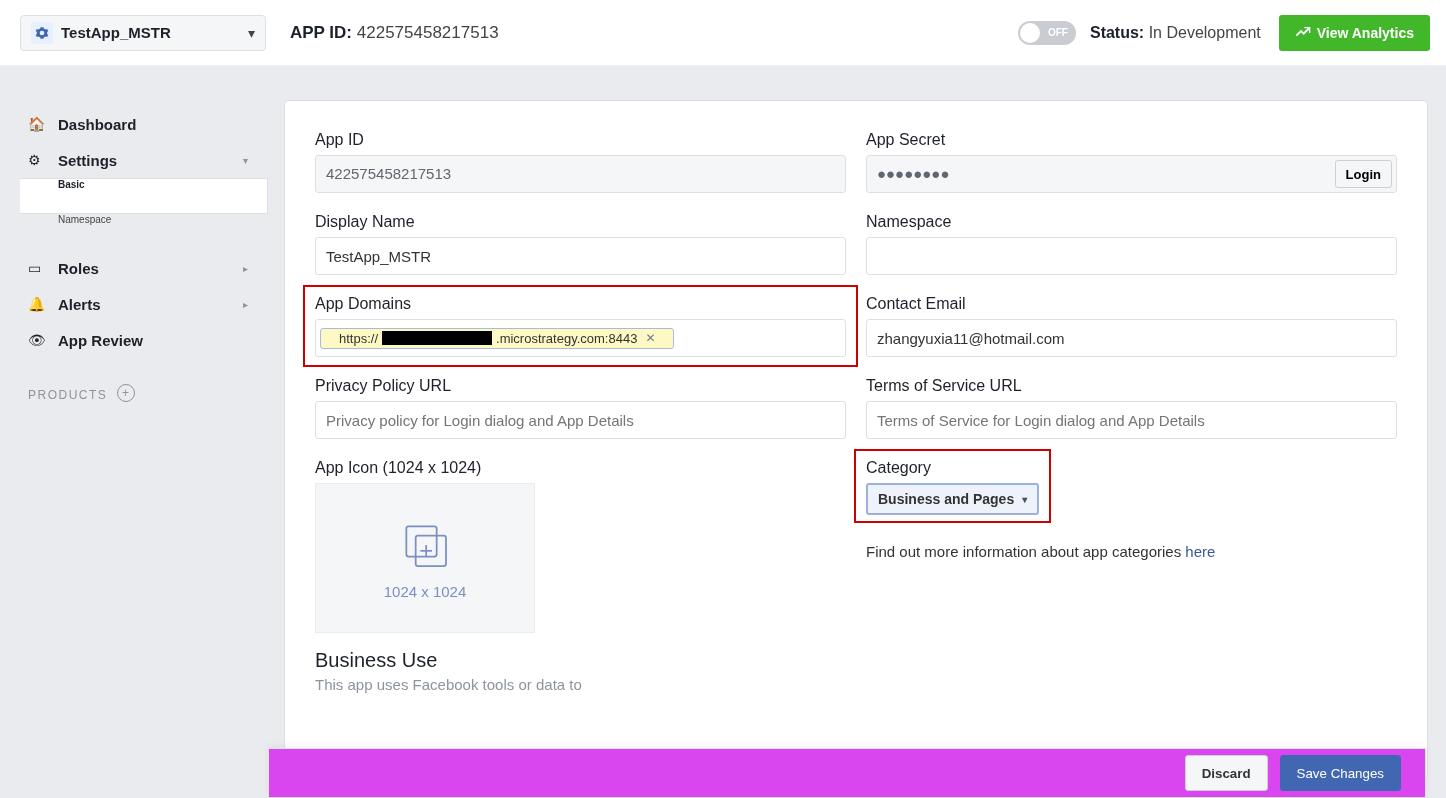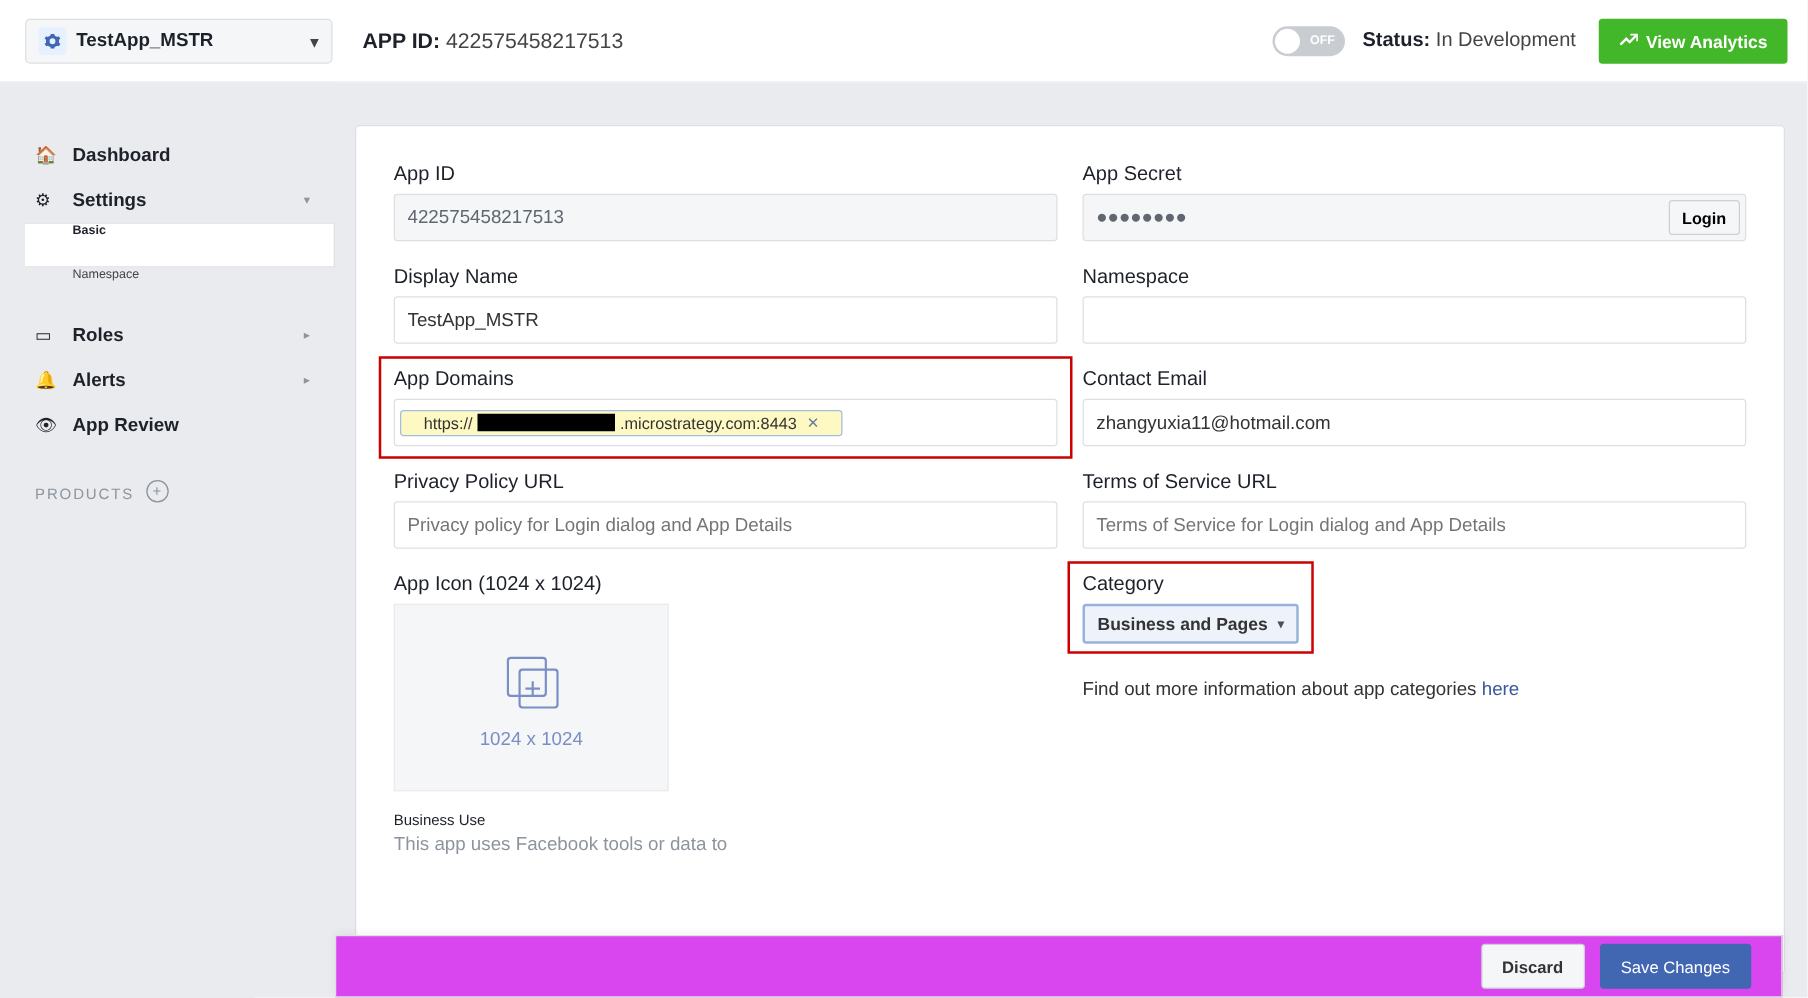--- a/index.html
+++ b/index.html
@@ -259,21 +259,21 @@
   background: #f5f6f7;
   border: 1px solid #e9ebee;
   display: flex;
   flex-direction: column;
   align-items: center;
   justify-content: center;
 }
 .icon-box svg { width: 56px; height: 56px; stroke: #7a8fc4; fill: none; stroke-width: 1.5; }
 .icon-box .dim { color: #7a8fc4; margin-top: 10px; font-size: 15px; }
 .biz { margin-top: 16px; }
-.biz-title { font-size: 12px; margin-bottom: 4px; }
+.biz-title { font-size: 20px; margin-bottom: 4px; }
 .biz-sub { color: #8d949e; font-size: 15px; }
 
 .footer-bar {
   position: absolute;
   bottom: 0;
   left: 268px;
   width: 1158px;
   height: 50px;
   background: #d946ef;
   border: 1px solid #dddfe2;

